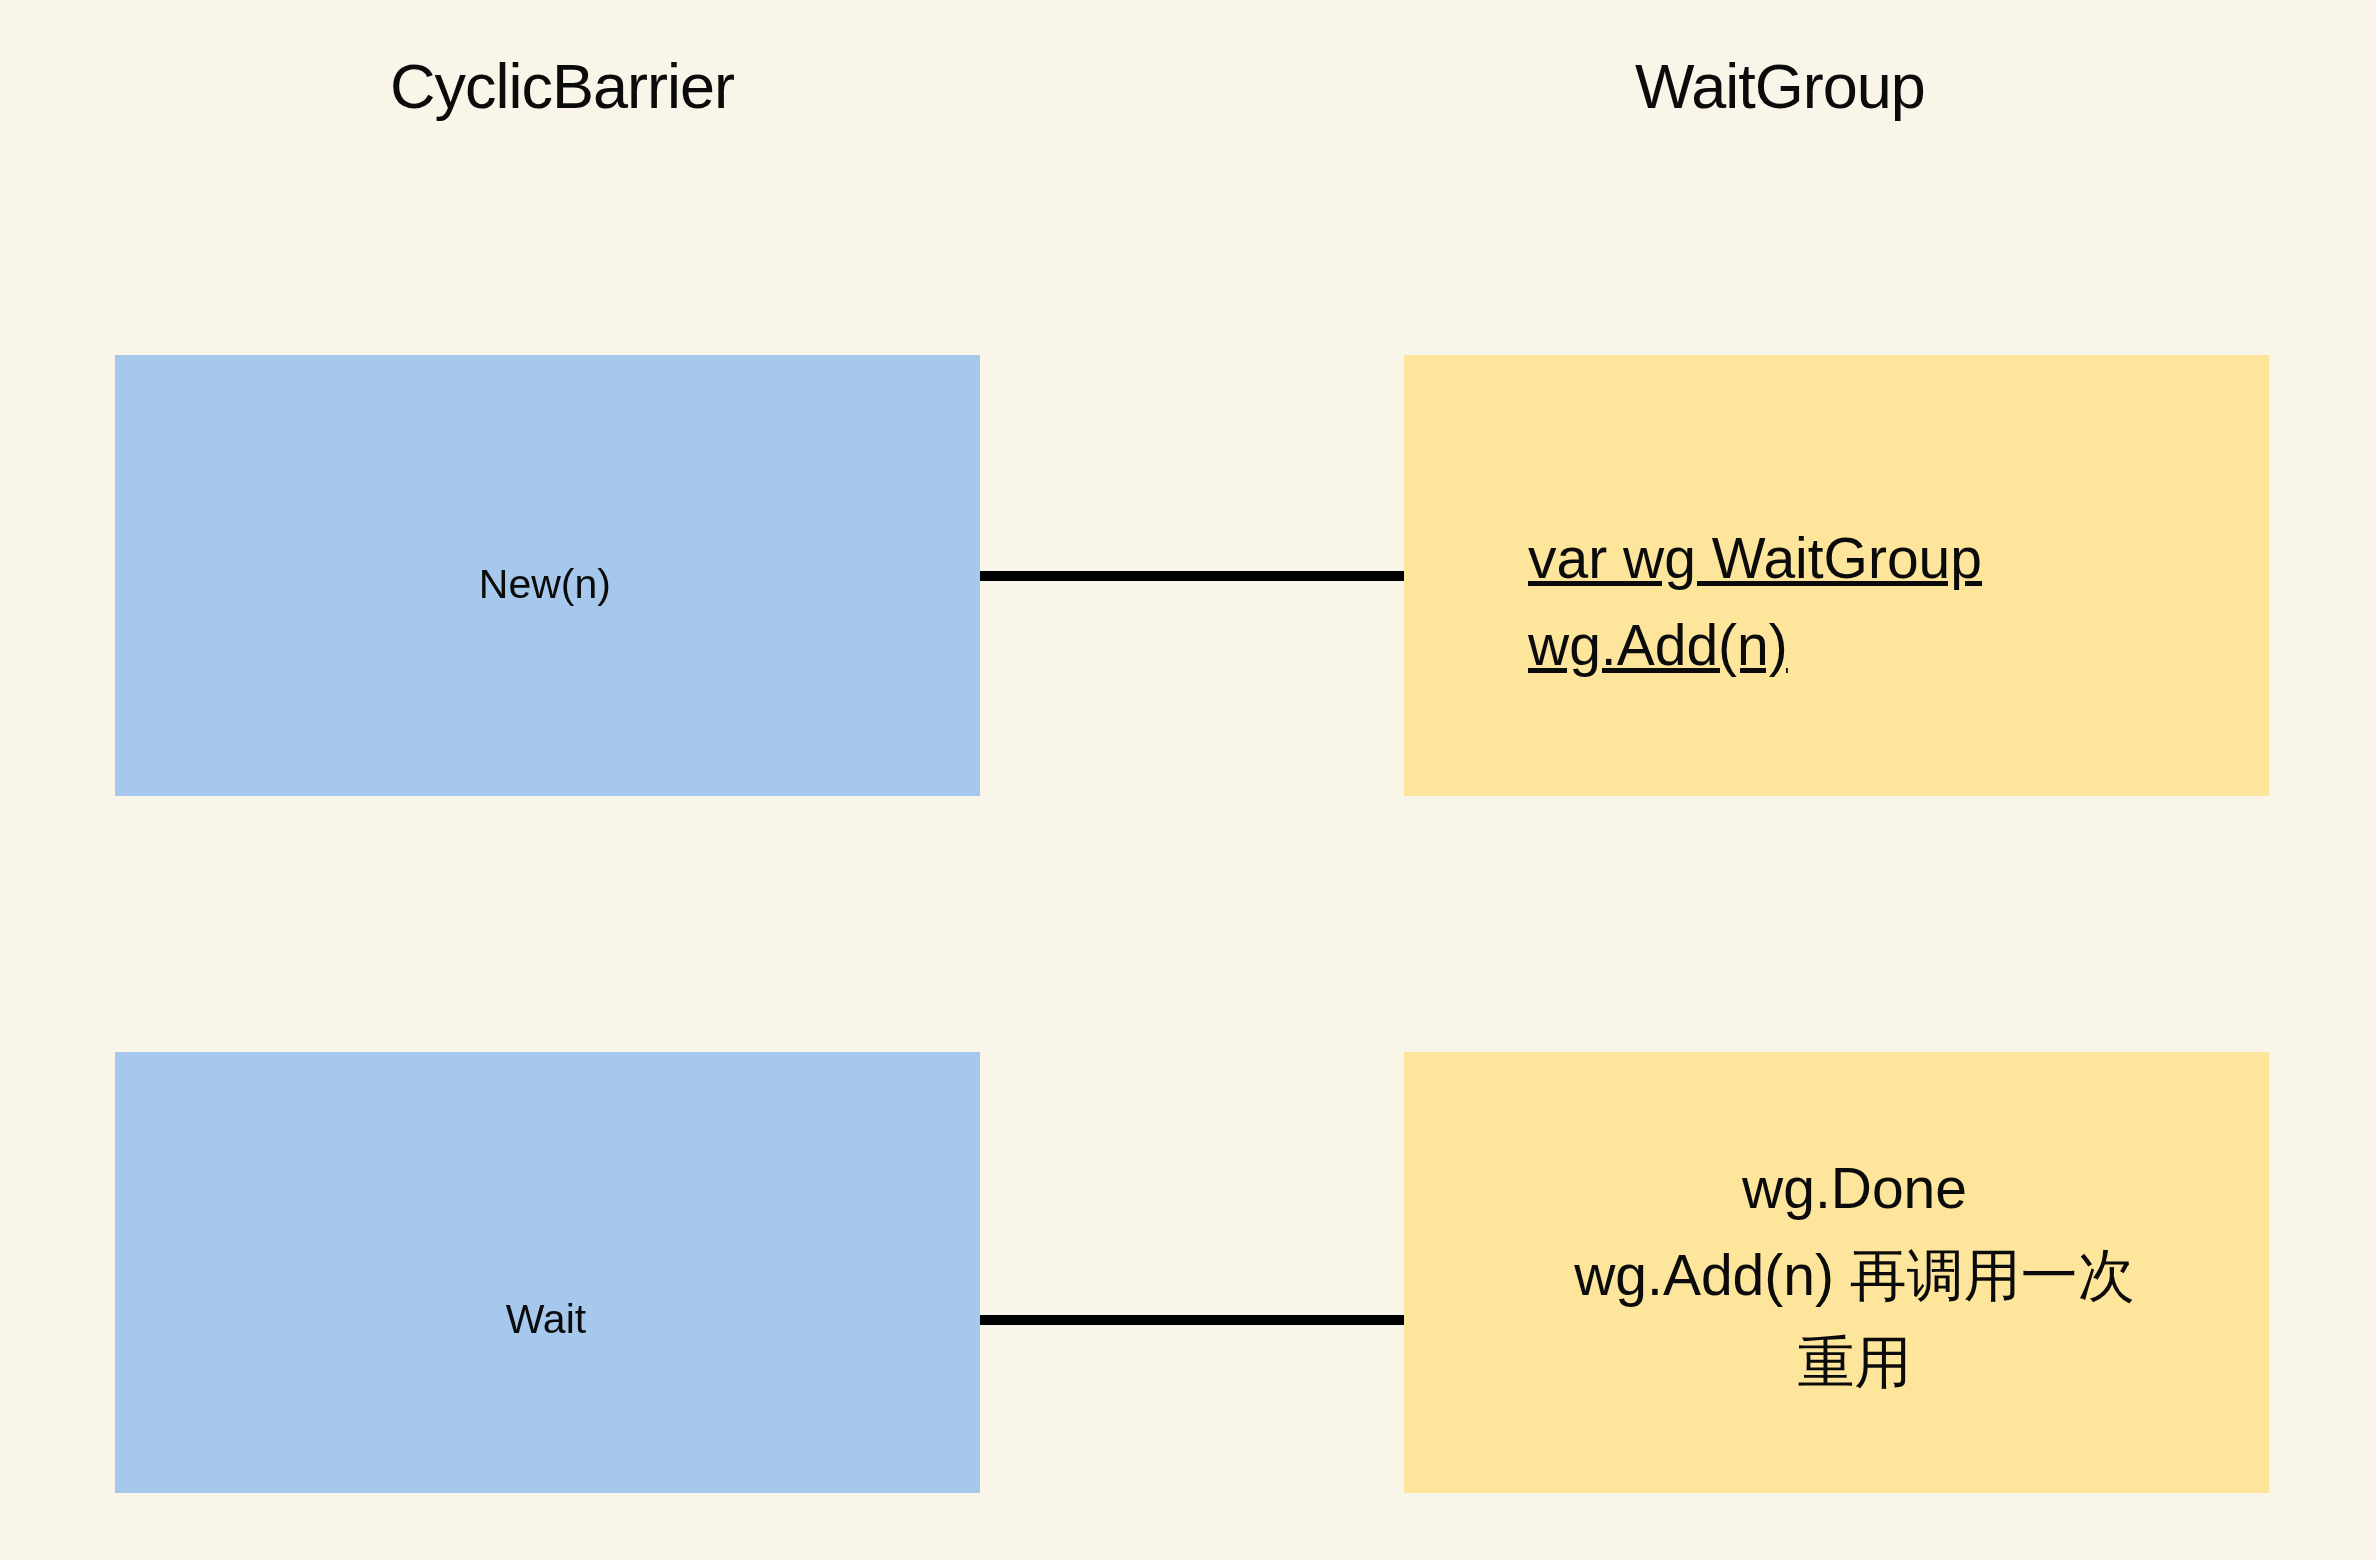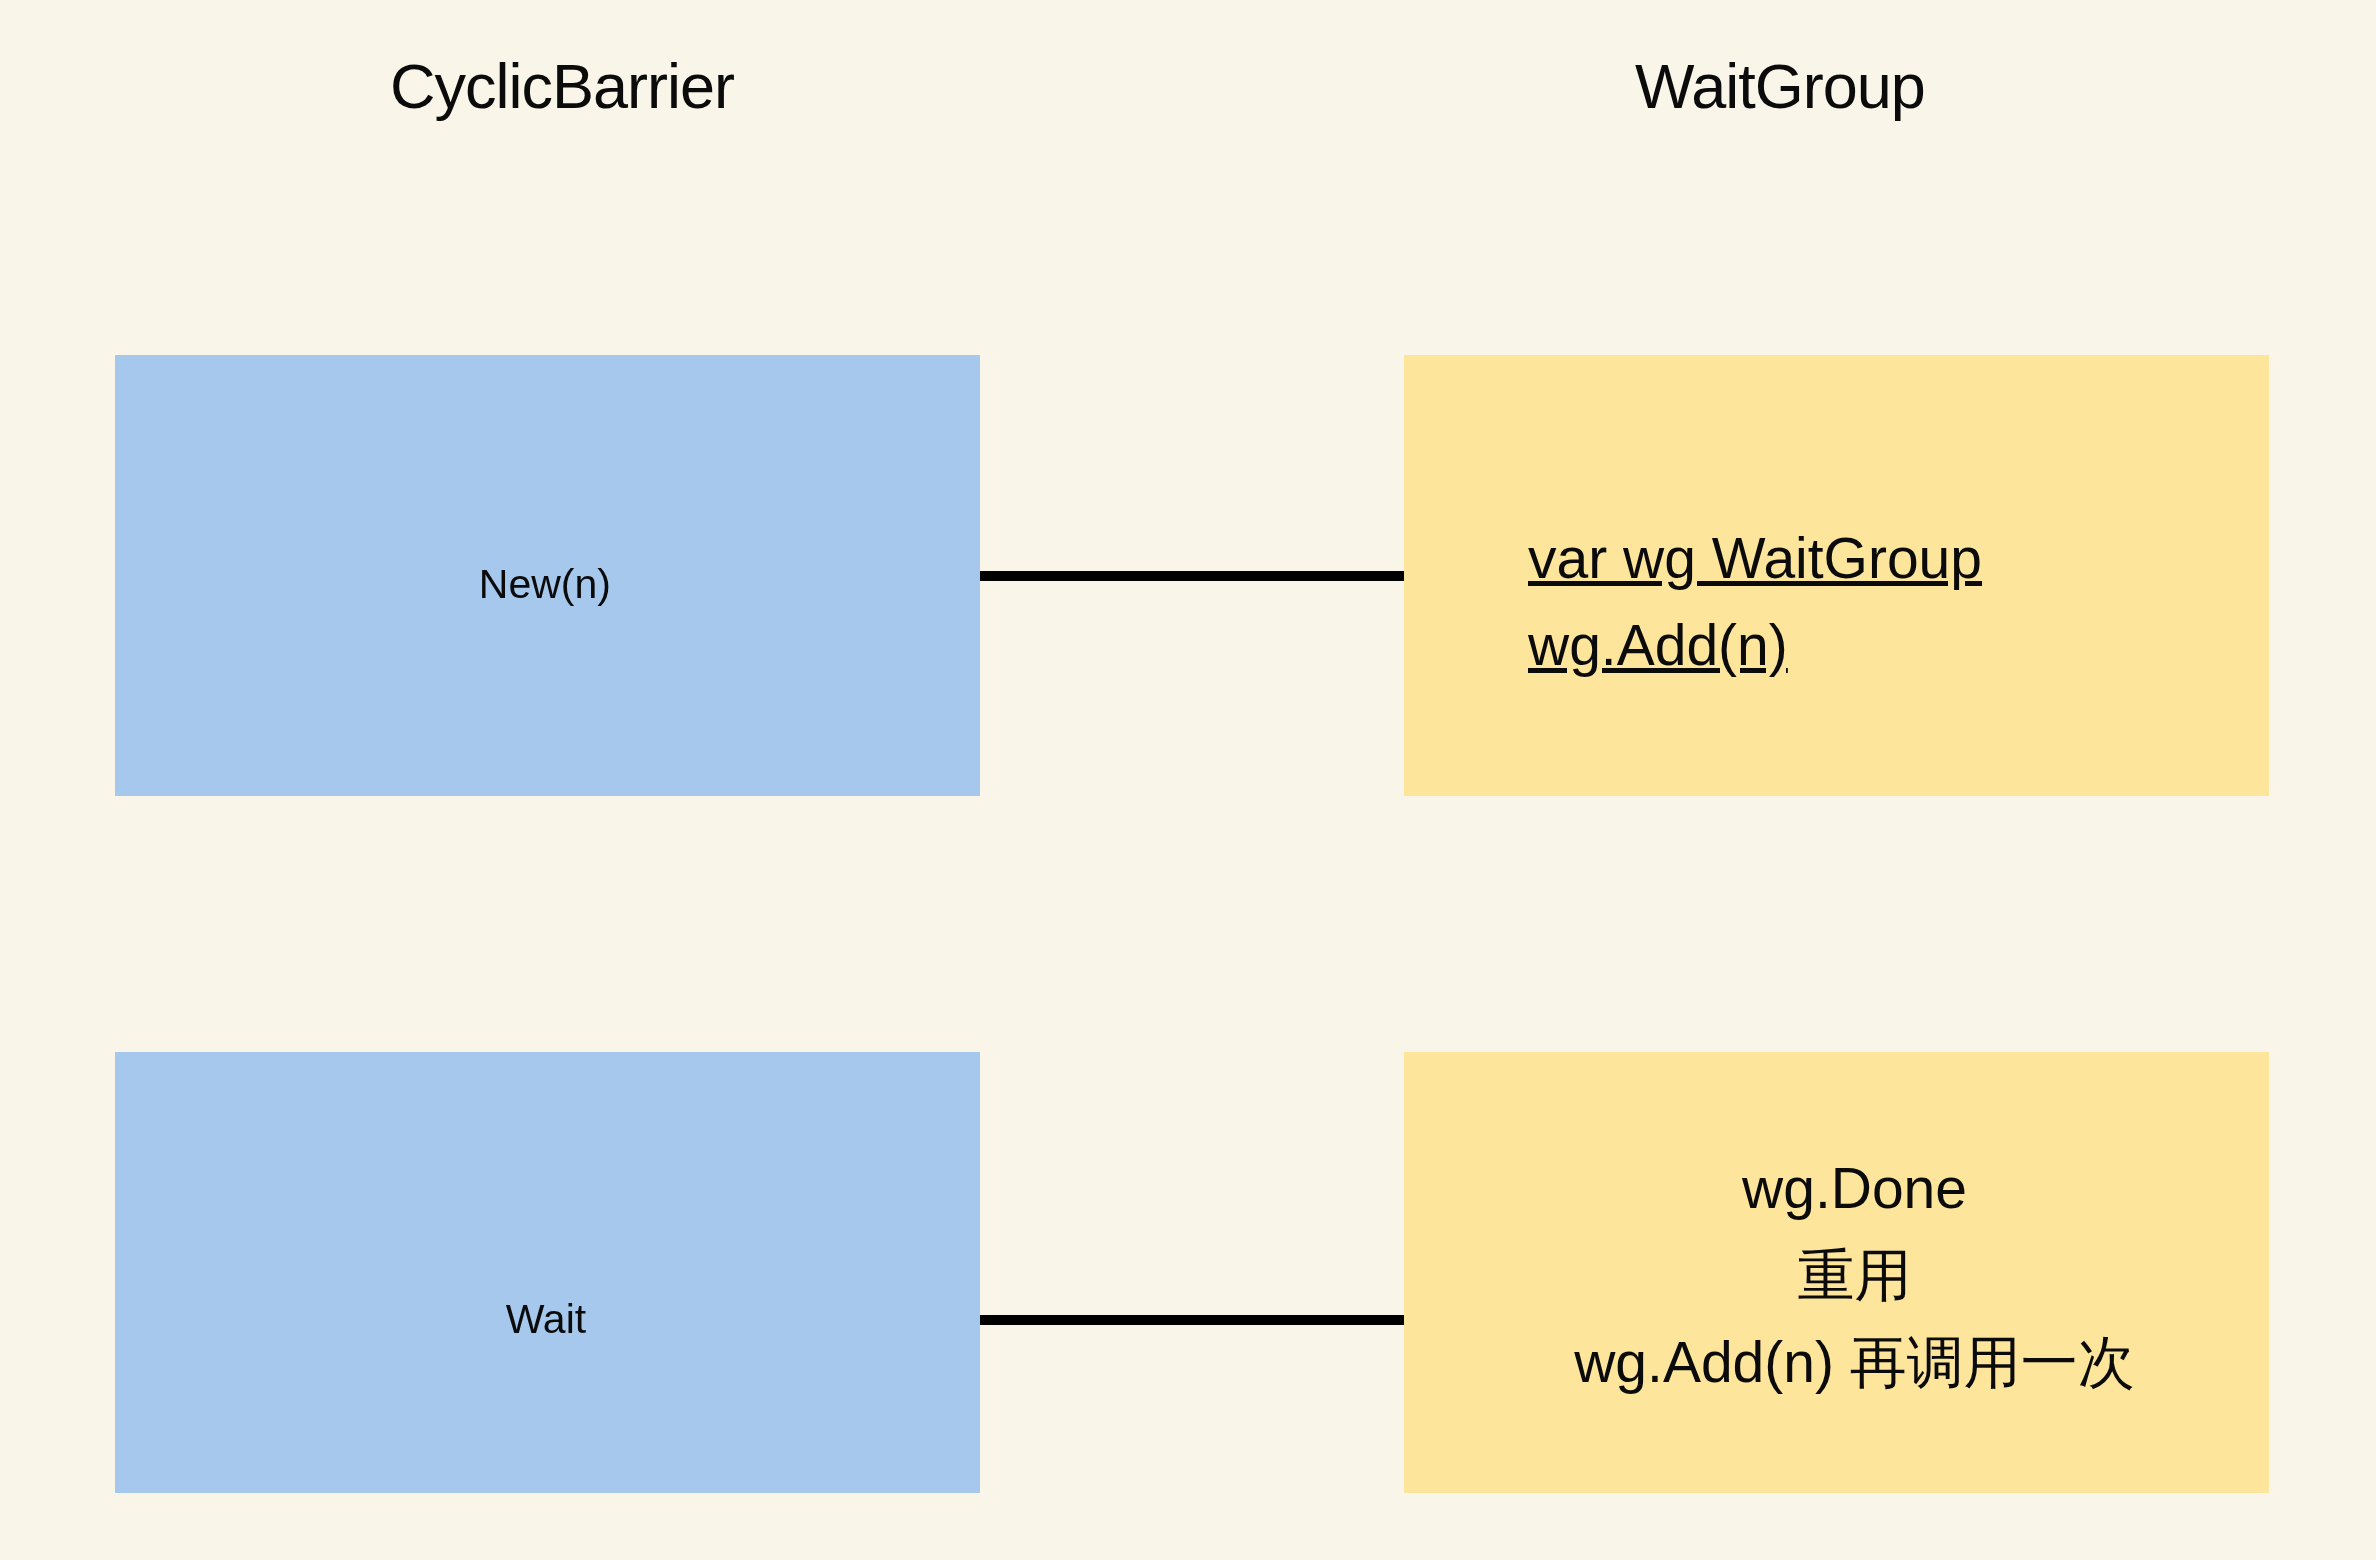--- a/index.html
+++ b/index.html
@@ -96,19 +96,19 @@
 
   <div class="node blue blue-2">
     <div class="node-label">Wait</div>
   </div>
 
   <div class="connector bottom"></div>
 
   <div class="node yellow yellow-2">
     <div class="code-block">
       <div>wg.Done</div>
+      <div>wg.Add(n) 再调用一次</div>
       <div>重用</div>
-      <div>wg.Add(n) 再调用一次</div>
     </div>
   </div>
 
 </div>
 
 
 </body></html>

